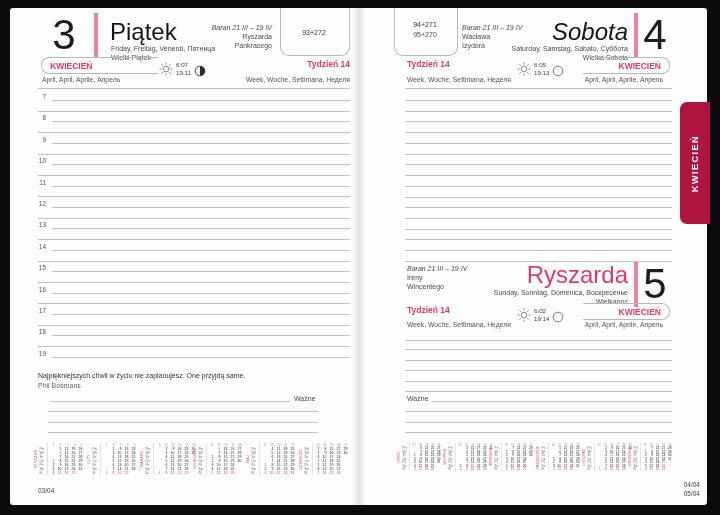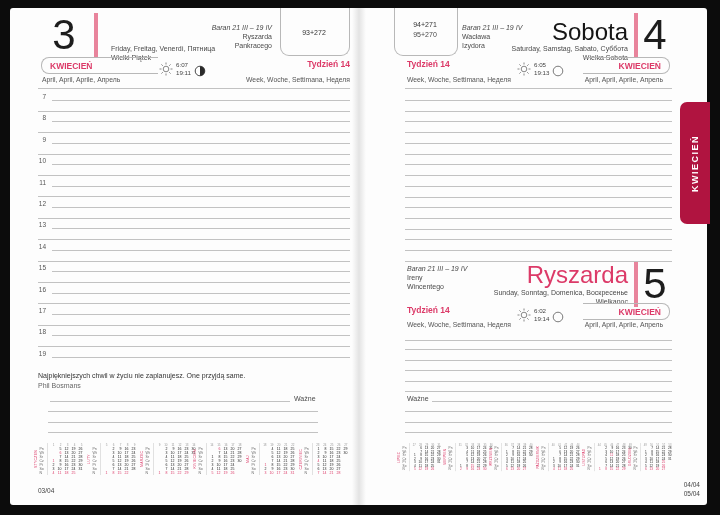--- a/index.html
+++ b/index.html
@@ -49,20 +49,21 @@
 </style>
 </head>
 <body>
 
 <div id="stage">
   <div class="paper"></div>
   <div class="seam"></div>
 
   <div class="t big ctr" style="left:36px;top:13px;width:56px;">3</div>
   <div class="vbar" style="left:94px;top:13px;height:45px;"></div>
+  <div class="t title" style="left:110px;top:19px;">Piątek</div>
   <div class="t s7" style="left:111px;top:45px;">Friday, Freitag, Venerdì, Пятница</div>
   <div class="t s7" style="left:111px;top:54px;">Wielki Piątek</div>
   <div class="t s7 it ra" style="left:152px;top:24px;width:120px;">Baran 21 III – 19 IV</div>
   <div class="t s7 ra" style="left:152px;top:33px;width:120px;">Ryszarda</div>
   <div class="t s7 ra" style="left:152px;top:42px;width:120px;">Pankracego</div>
   <div class="cbox" style="left:280px;top:8px;width:68px;height:47px;">
     <div class="t s7 ctr" style="left:0;top:21px;width:66px;color:#333;">93+272</div>
   </div>
 
   <div class="mbox l" style="left:41px;top:57px;width:116px;">
@@ -586,21 +587,21 @@
     </div>
   <div class="foot" style="left:38px;top:487px;">03/04</div>
 
   <div class="cbox" style="left:394px;top:8px;width:62px;height:47px;">
     <div class="t s7 ctr" style="left:0;top:13px;width:60px;color:#333;">94+271</div>
     <div class="t s7 ctr accent" style="left:0;top:23px;width:60px;">95+270</div>
   </div>
   <div class="t s7 it" style="left:462px;top:24px;">Baran 21 III – 19 IV</div>
   <div class="t s7" style="left:462px;top:33px;">Wacława</div>
   <div class="t s7" style="left:462px;top:42px;">Izydora</div>
-  <div class="t title ra" style="left:428px;top:19px;width:200px;">Sobota</div>
+  <div class="t title ra" style="left:428px;top:19px;width:200px;font-style:italic;">Sobota</div>
   <div class="t s7 ra" style="left:428px;top:45px;width:200px;">Saturday, Samstag, Sabato, Суббота</div>
   <div class="t s7 ra" style="left:428px;top:54px;width:200px;">Wielka Sobota</div>
   <div class="vbar" style="left:634px;top:13px;height:45px;"></div>
   <div class="t big ctr" style="left:638px;top:13px;width:34px;">4</div>
 
   <div class="t s85 b accent" style="left:407px;top:59px;">Tydzień 14</div>
   <div class="t s68" style="left:407px;top:76px;">Week, Woche, Settimana, Неделя</div>
   <span class="t" style="left:517px;top:62px;">
     <svg width="14" height="14" viewBox="0 0 14 14">
         <circle cx="7" cy="7" r="2.8" fill="none" stroke="#888" stroke-width="1"></circle>

